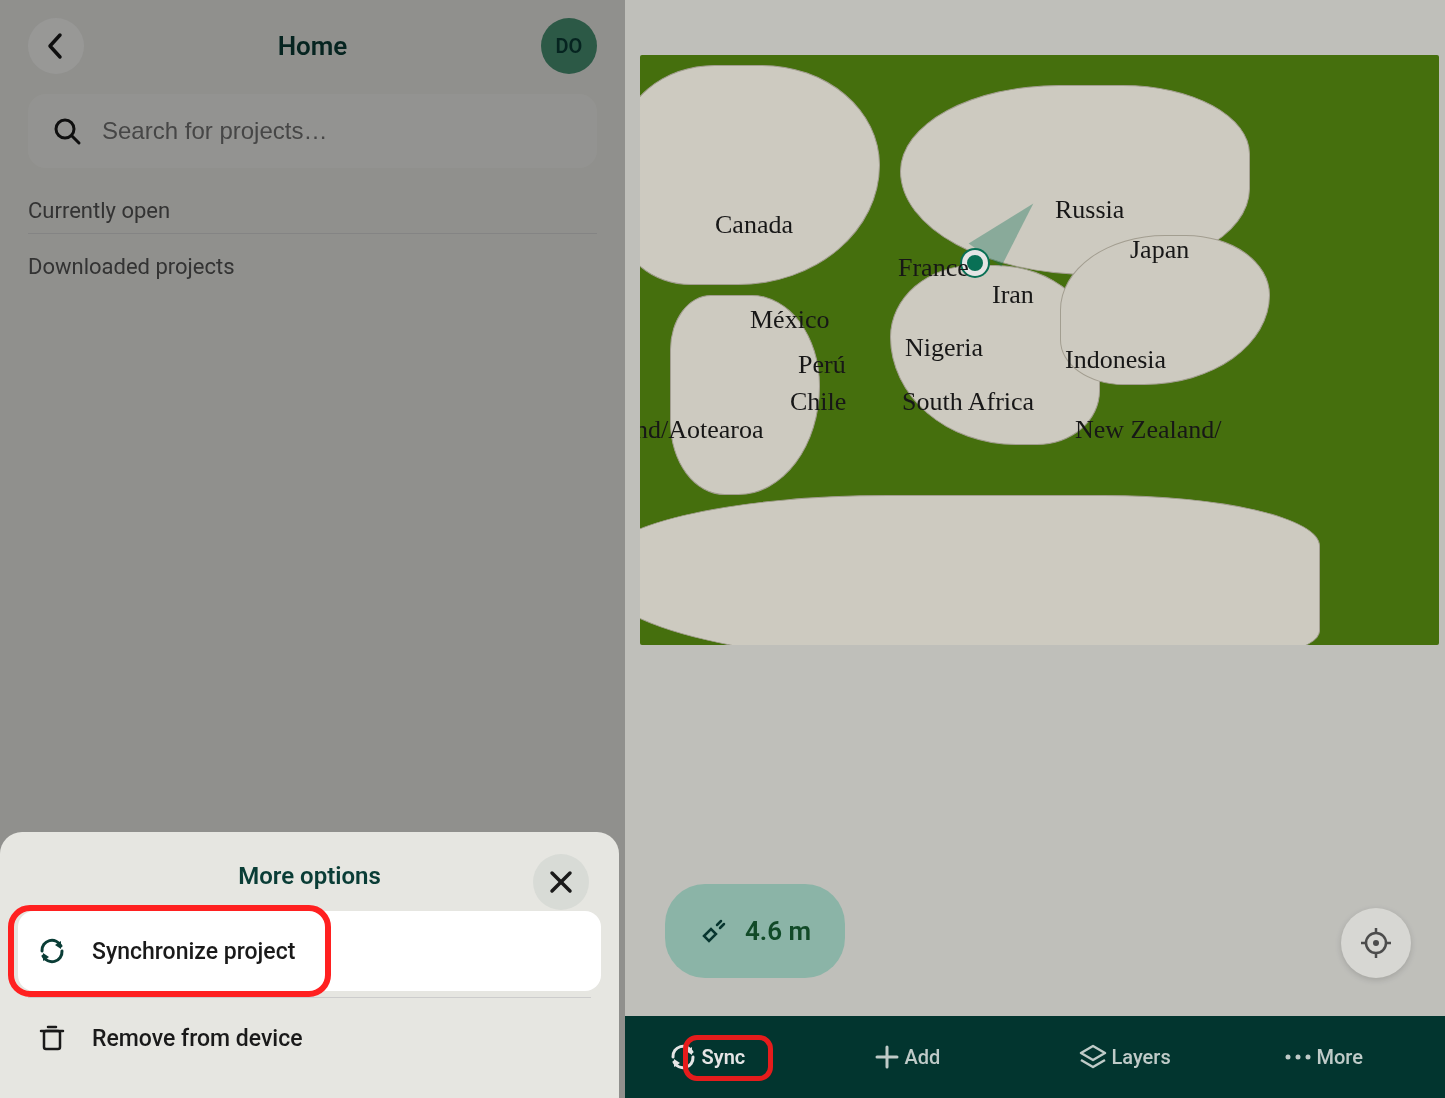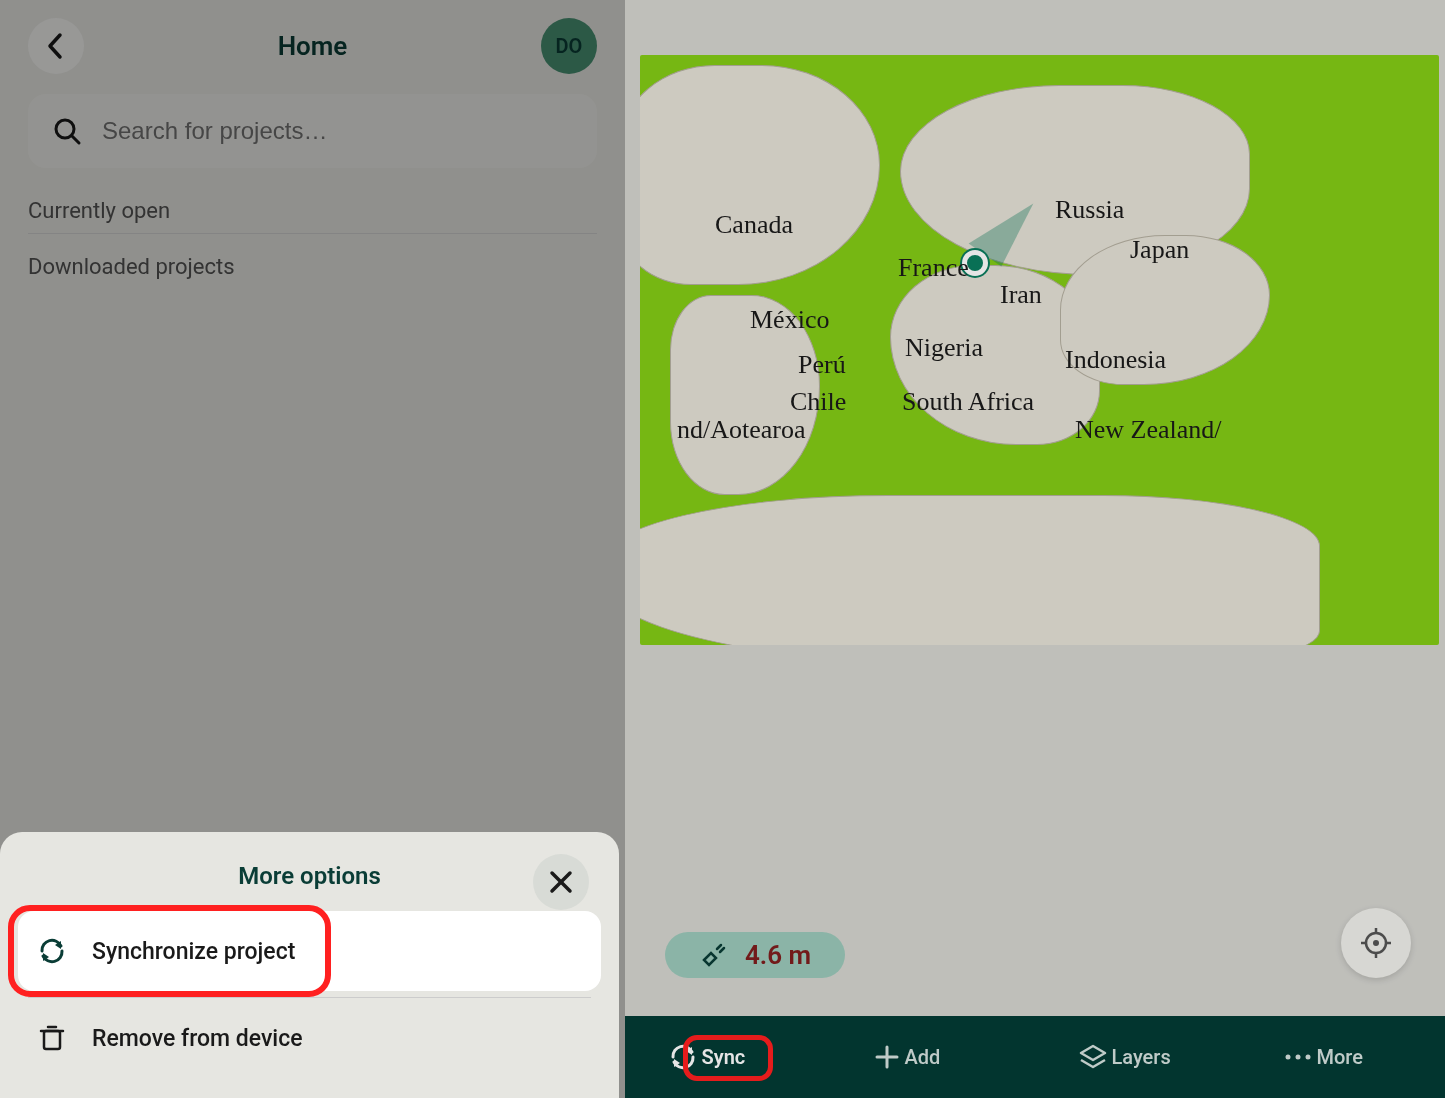--- a/index.html
+++ b/index.html
@@ -190,21 +190,21 @@
   
   .right-panel {
     flex: 1;
     position: relative;
     background: #d5d5d0;
     overflow: hidden;
   }
   .map-area {
     position: absolute;
     left: 15px; top: 55px; right: 6px; height: 590px;
-    background: #84cc16;
+    background: #4d7c0f;
     border-radius: 2px;
     overflow: hidden;
   }
   .map-label {
     position: absolute;
     font-size: 26px;
     color: #1a1a1a;
     font-family: Georgia, serif;
   }
   .location-marker {
@@ -222,27 +222,27 @@
     border-right: 10px solid transparent;
     border-bottom: 70px solid rgba(11,125,95,0.35);
     transform-origin: bottom center;
   }
   .gps-pill {
     position: absolute;
     bottom: 120px;
     left: 40px;
     background: #9bc9ba;
     border-radius: 40px;
-    padding: 8px 34px;
+    padding: 32px 34px;
     display: flex;
     align-items: center;
     gap: 16px;
     font-size: 26px;
     font-weight: 600;
-    color: #7f1d1d;
+    color: #14532d;
   }
   .locate-btn {
     position: absolute;
     bottom: 120px;
     right: 34px;
     width: 70px; height: 70px;
     border-radius: 50%;
     background: #f0f0eb;
     display: flex; align-items: center; justify-content: center;
     box-shadow: 0 2px 6px rgba(0,0,0,0.15);
@@ -376,29 +376,29 @@
       <div class="landblob" style="left:250px; top:210px; width:210px; height:180px; border-radius:40% 50% 30% 60%;"></div>
       <div class="landblob" style="left:420px; top:180px; width:210px; height:150px; border-radius:50% 40% 60% 30%;"></div>
       <div class="landblob" style="left:-40px; top:440px; width:720px; height:170px; border-radius:40% 30% 20% 50%;"></div>
 
       <div class="location-cone" style="left:325px; top:130px; transform: rotate(35deg);"></div>
       <div class="location-marker" style="left:322px; top:195px;"></div>
 
       <div class="map-label" style="left:75px; top:155px;">Canada</div>
       <div class="map-label" style="left:415px; top:140px;">Russia</div>
       <div class="map-label" style="left:258px; top:198px;">France</div>
-      <div class="map-label" style="left:360px; top:225px;">Iran</div>
+      <div class="map-label" style="left:352px; top:225px;">Iran</div>
       <div class="map-label" style="left:490px; top:180px;">Japan</div>
       <div class="map-label" style="left:110px; top:250px;">México</div>
       <div class="map-label" style="left:265px; top:278px;">Nigeria</div>
       <div class="map-label" style="left:425px; top:290px;">Indonesia</div>
       <div class="map-label" style="left:145px; top:295px;margin-left:13px;">Perú</div>
       <div class="map-label" style="left:150px; top:332px;">Chile</div>
       <div class="map-label" style="left:262px; top:332px;">South Africa</div>
-      <div class="map-label" style="left:-5px; top:360px;margin-left:42px;">nd/Aotearoa</div>
+      <div class="map-label" style="left:-5px; top:360px;">nd/Aotearoa</div>
       <div class="map-label" style="left:435px; top:360px;">New Zealand/</div>
     </div>
 
     <div class="gps-pill">
       <svg width="30" height="30" viewBox="0 0 30 30">
           <path d="M5 20 L12 13 L17 18 L10 25 Z" stroke="#0a3d36" stroke-width="2.5" fill="none"></path>
           <path d="M18 9 L22 5 M21 12 L25 8" stroke="#0a3d36" stroke-width="2.5" stroke-linecap="round"></path>
         </svg>
       <span>4.6 m</span>
     </div>

